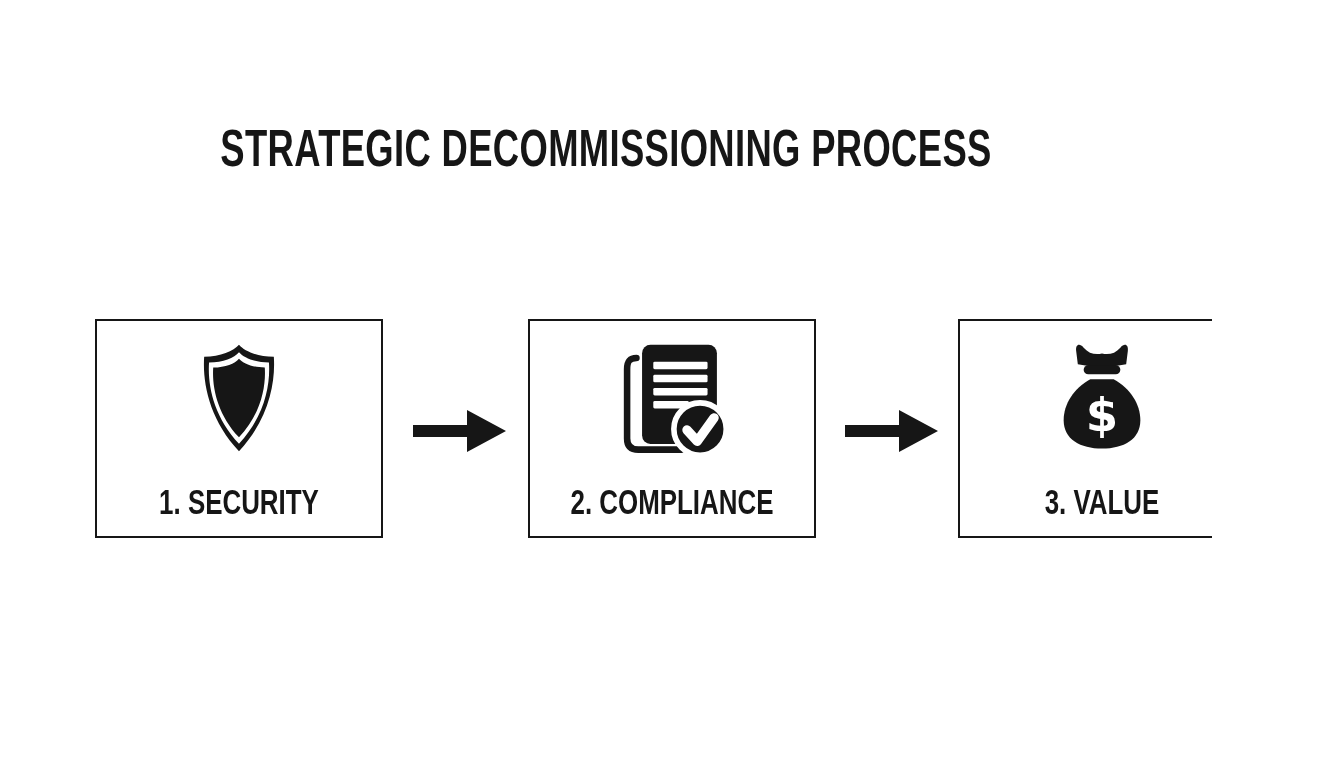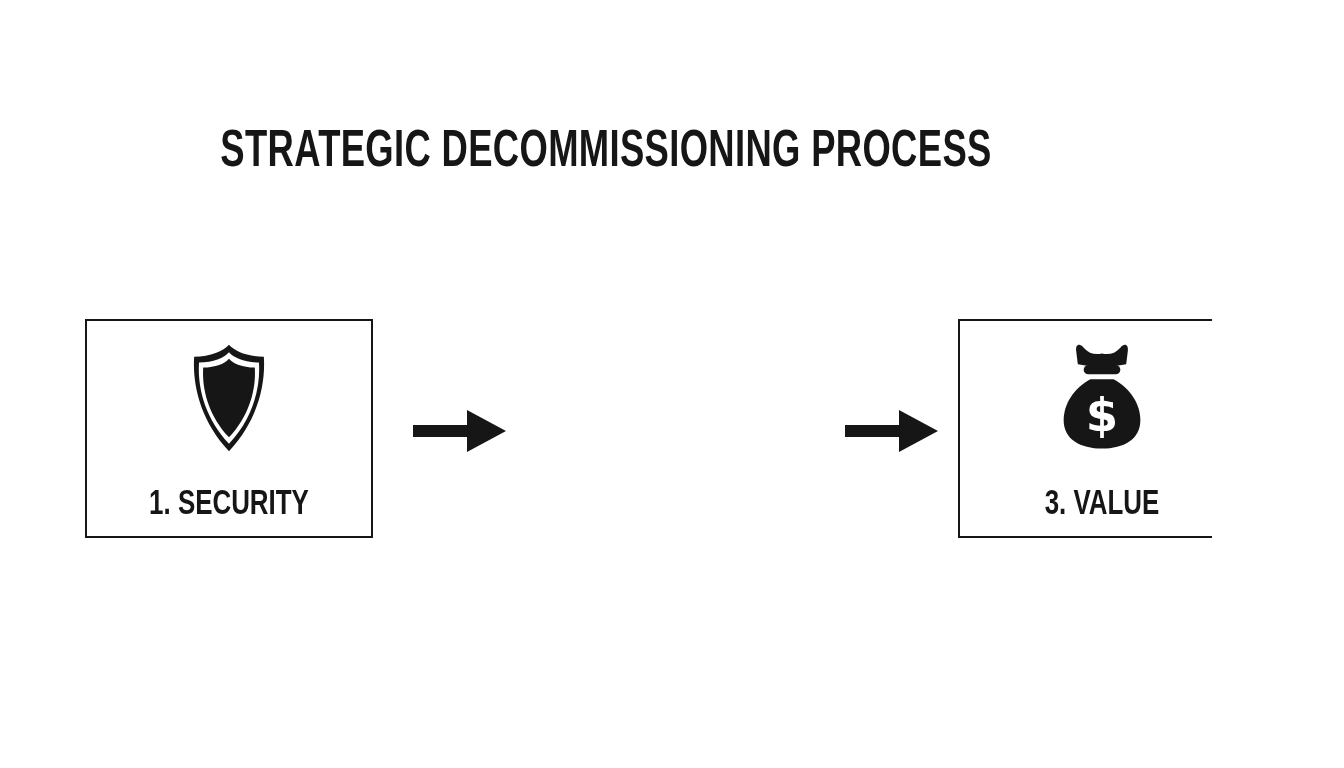--- a/index.html
+++ b/index.html
@@ -33,21 +33,21 @@
   }
   .step-box {
     position: absolute;
     top: 319px;
     width: 288px;
     height: 219px;
     box-sizing: border-box;
     border: 2px solid var(--box-border, #161616);
     background: #ffffff;
   }
-  .step-box.pos-1 { left: 85px; }
+  .step-box.pos-1 { left: 95px; }
   .step-box.pos-2 { left: 528px; }
   .step-box.pos-3 { left: 958px; }
   .icon {
     position: absolute;
     left: 50%;
     transform: translateX(-50%);
     color: var(--ink, #161616);
     line-height: 0;
   }
   .icon.shield { top: 22px; }
@@ -103,20 +103,35 @@
     </span>
     <div class="step-label">1. SECURITY</div>
   </div>
 
   <span class="connector pos-1">
     <svg width="94" height="60" viewBox="0 0 94 60" aria-hidden="true">
       <path d="M0 24 L54 24 L54 9 L93 30 L54 51 L54 36 L0 36 Z" fill="currentColor"></path>
     </svg>
   </span>
 
+  <div class="step-box pos-2">
+    <span class="icon doc">
+      <svg width="116" height="116" viewBox="0 0 124 124" aria-hidden="true">
+        <path d="M24 16 C 16 16 14 20 14 28 L 14 102 C 14 110 18 114 26 114 L 72 114" fill="none" stroke="currentColor" stroke-width="7" stroke-linecap="round"></path>
+        <rect x="30" y="2" width="80" height="106" rx="9" fill="currentColor"></rect>
+        <rect x="42" y="20" width="58" height="8" rx="1.5" fill="#ffffff"></rect>
+        <rect x="42" y="34" width="58" height="8" rx="1.5" fill="#ffffff"></rect>
+        <rect x="42" y="48" width="58" height="8" rx="1.5" fill="#ffffff"></rect>
+        <rect x="42" y="62" width="38" height="8" rx="1.5" fill="#ffffff"></rect>
+        <circle cx="92" cy="92" r="28" fill="currentColor" stroke="#ffffff" stroke-width="6"></circle>
+        <path d="M78 93 L89 105 L107 80" fill="none" stroke="#ffffff" stroke-width="10" stroke-linecap="round" stroke-linejoin="round"></path>
+      </svg>
+    </span>
+    <div class="step-label">2. COMPLIANCE</div>
+  </div>
 
   <span class="connector pos-2">
     <svg width="94" height="60" viewBox="0 0 94 60" aria-hidden="true">
       <path d="M0 24 L54 24 L54 9 L93 30 L54 51 L54 36 L0 36 Z" fill="currentColor"></path>
     </svg>
   </span>
 
   <div class="step-box pos-3">
     <span class="icon bag">
       <svg width="92" height="110" viewBox="0 0 110 132" aria-hidden="true">

